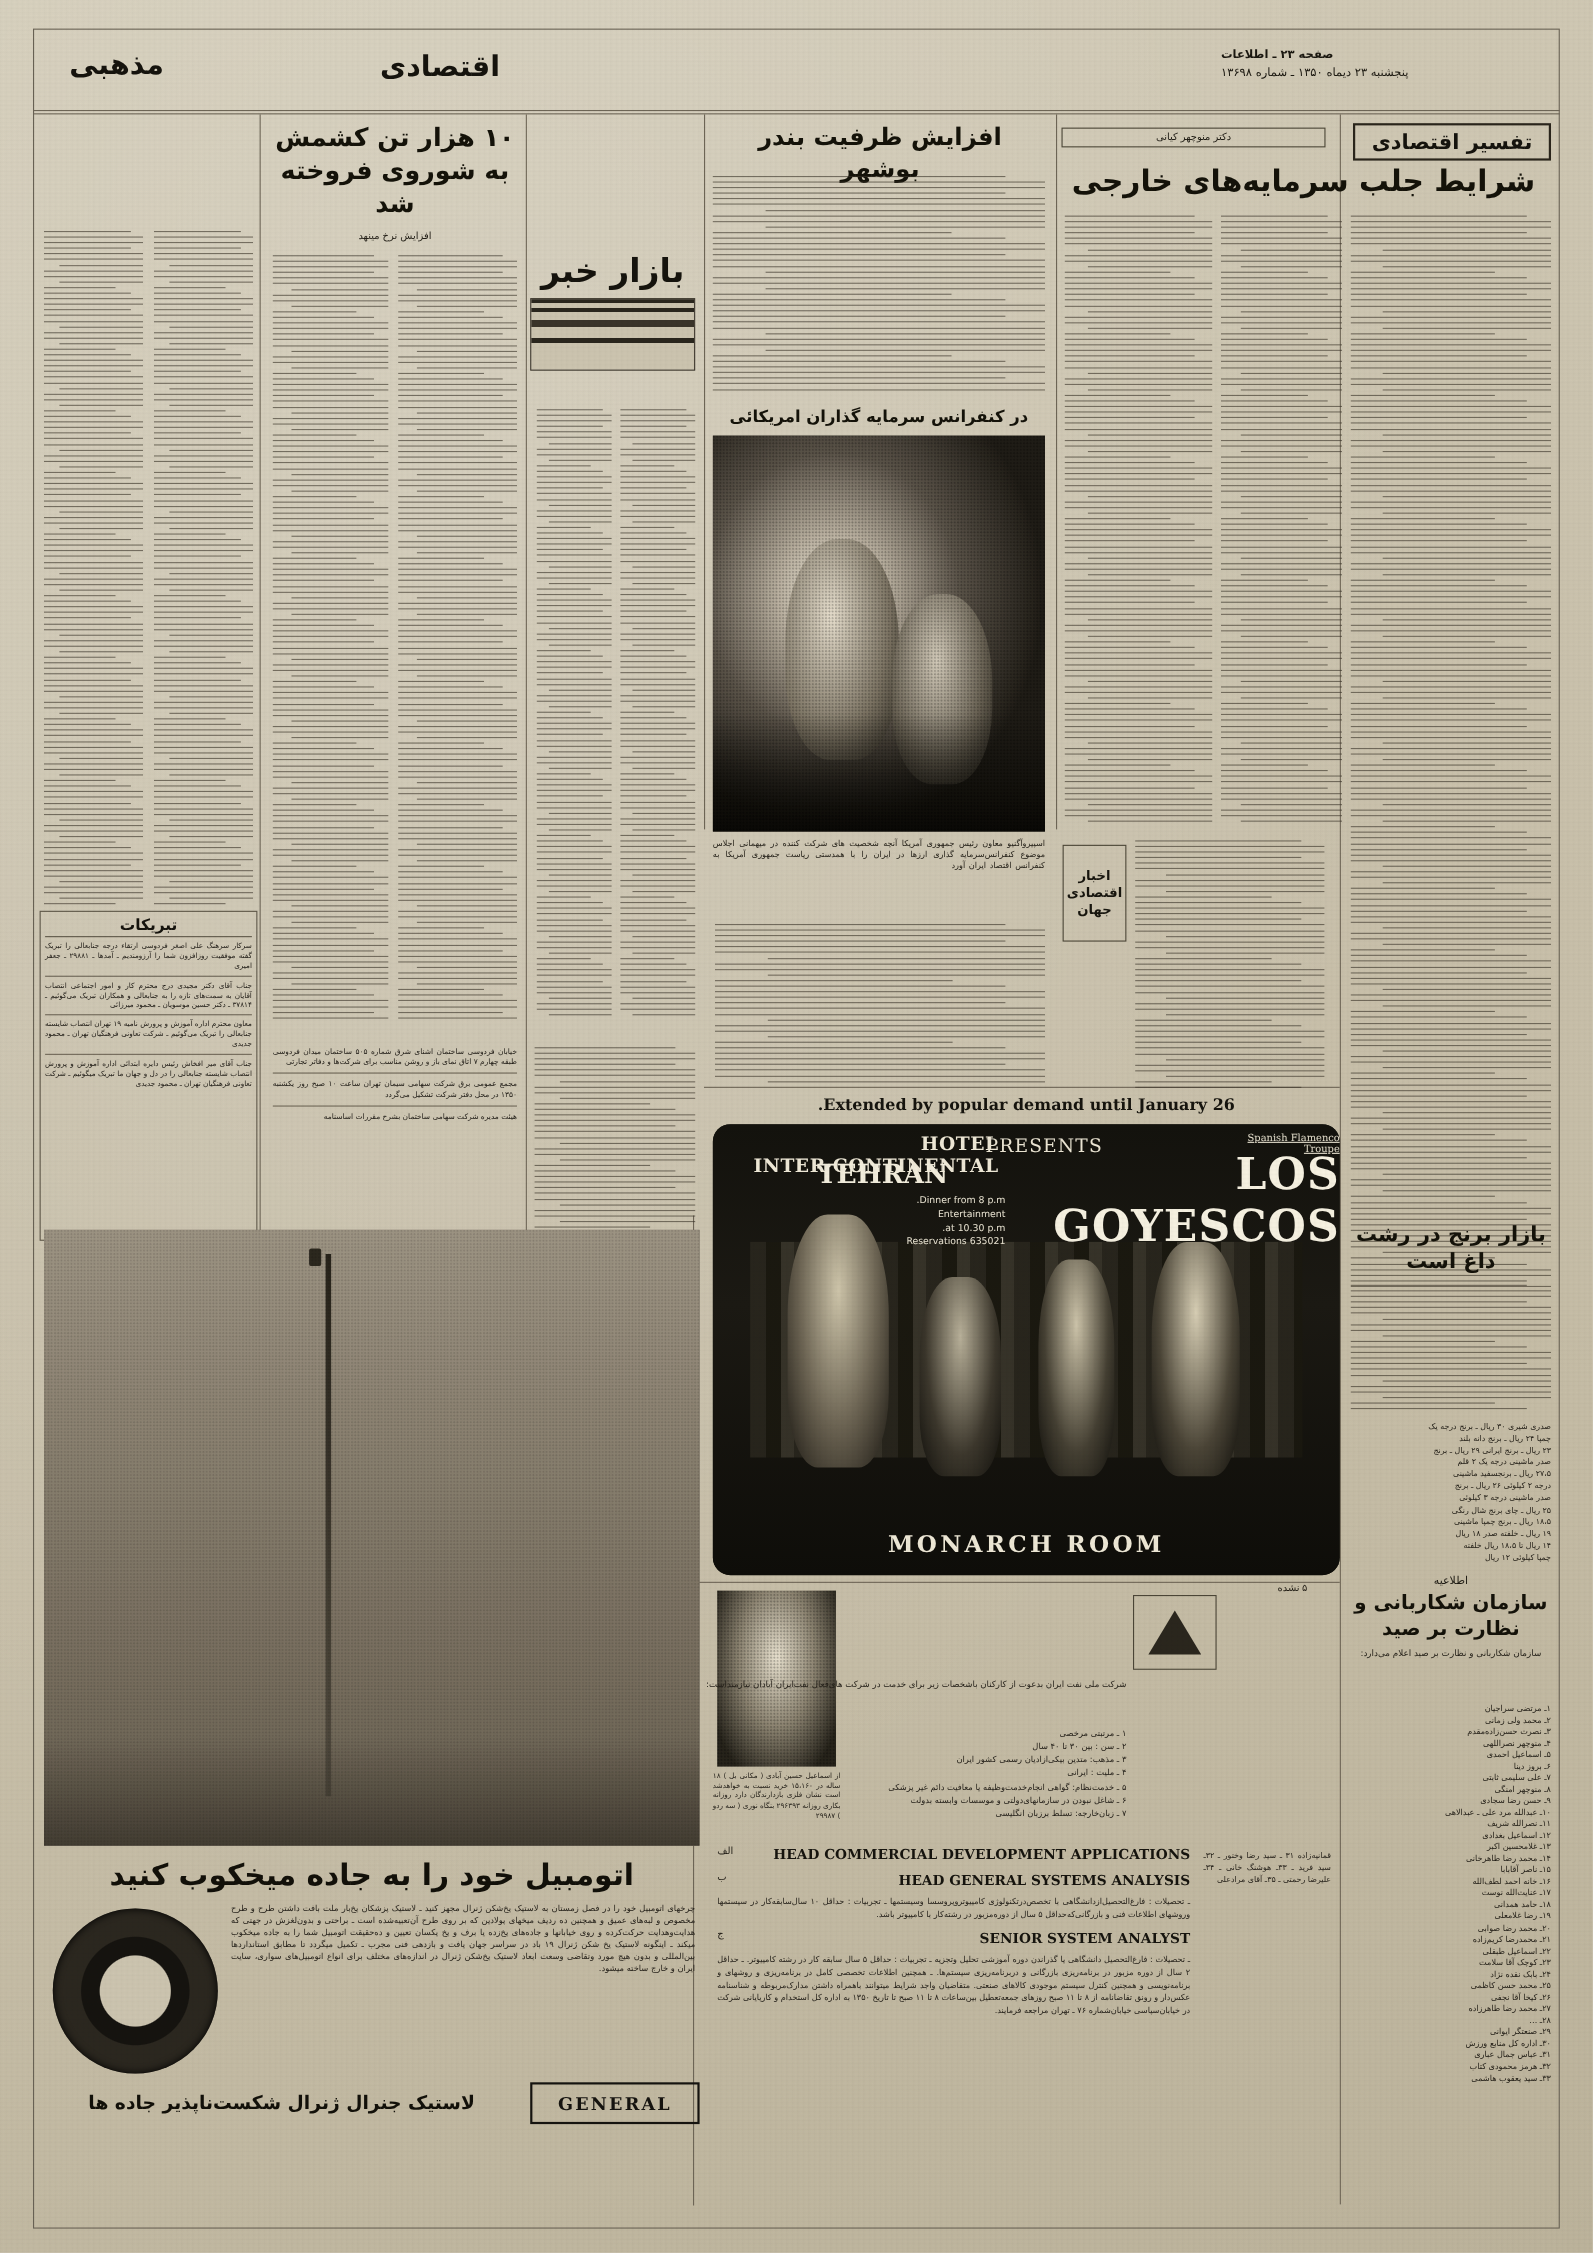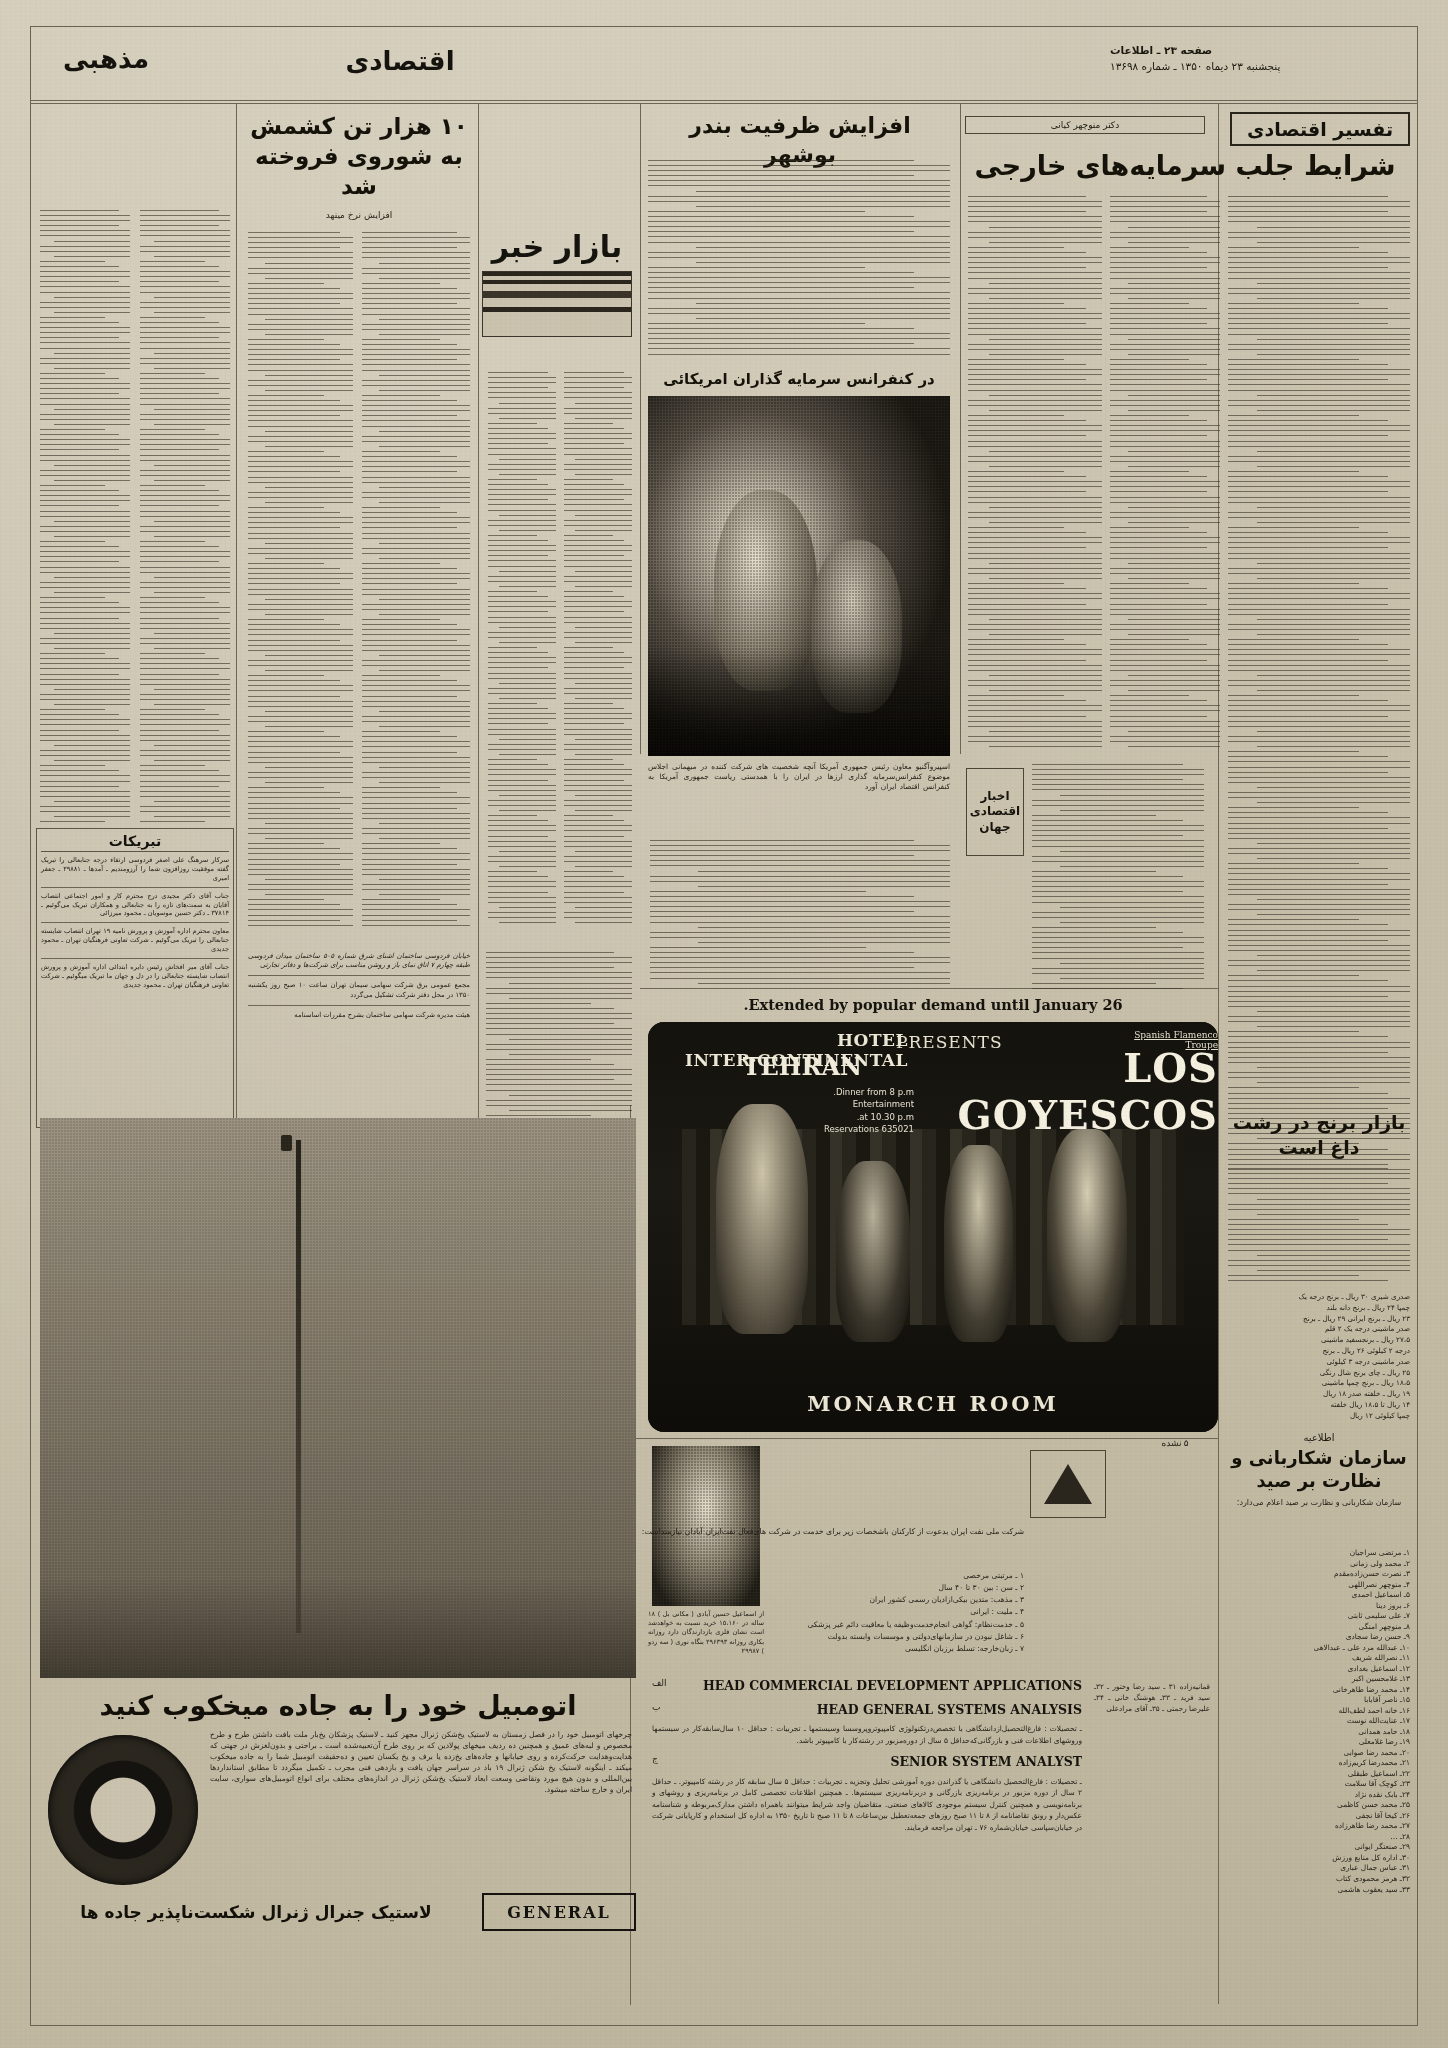--- a/index.html
+++ b/index.html
@@ -1467,21 +1467,21 @@
     <div style="font-size:6.6px;line-height:1.35;text-align:justify;color:#24201a;margin-top:4px;">سرکار سرهنگ علی اصغر فردوسی ارتقاء درجه جنابعالی را تبریک گفته موفقیت روزافزون شما را آرزومندیم ـ آمدها ـ ۲۹۸۸۱ ـ جعفر امیری</div>
     <div style="height:1px;background:#6f6757;margin:4px 0;"></div>
     <div style="font-size:6.6px;line-height:1.35;text-align:justify;color:#24201a;">جناب آقای دکتر مجیدی درج محترم کار و امور اجتماعی انتصاب آقایان به سمت‌های تازه را به جنابعالی و همکاران تبریک می‌گوئیم ـ ۳۷۸۱۴ ـ دکتر حسین موسویان ـ محمود میرزائی</div>
     <div style="height:1px;background:#6f6757;margin:4px 0;"></div>
     <div style="font-size:6.6px;line-height:1.35;text-align:justify;color:#24201a;">معاون محترم اداره آموزش و پرورش نامیه ۱۹ تهران انتصاب شایسته جنابعالی را تبریک می‌گوئیم ـ شرکت تعاونی فرهنگیان تهران ـ محمود جدیدی</div>
     <div style="height:1px;background:#6f6757;margin:4px 0;"></div>
     <div style="font-size:6.6px;line-height:1.35;text-align:justify;color:#24201a;">جناب آقای میر افخاش رئیس دایره ابتدائی اداره آموزش و پرورش انتصاب شایسته جنابعالی را در دل و جهان ما تبریک میگوئیم ـ شرکت تعاونی فرهنگیان تهران ـ محمود جدیدی</div>
   </div>
 
   <div class="col" style="left:248px;top:952px;width:222px;height:190px;">
-    <div style="font-size:6.8px;line-height:1.35;text-align:justify;color:#24201a;font-style:italic;">خیابان فردوسی ساختمان اشنای شرق شماره ۵۰۵ ساختمان میدان فردوسی طبقه چهارم ۷ اتاق نمای باز و روشن مناسب برای شرکت‌ها و دفاتر تجارتی</div>
+    <div style="font-size:6.8px;line-height:1.35;text-align:justify;color:#24201a;">خیابان فردوسی ساختمان اشنای شرق شماره ۵۰۵ ساختمان میدان فردوسی طبقه چهارم ۷ اتاق نمای باز و روشن مناسب برای شرکت‌ها و دفاتر تجارتی</div>
     <div style="height:1px;background:#6f6757;margin:5px 0;"></div>
     <div style="font-size:6.8px;line-height:1.35;text-align:justify;color:#24201a;">مجمع عمومی برق شرکت سهامی سیمان تهران ساعت ۱۰ صبح روز یکشنبه ۱۳۵۰ در محل دفتر شرکت تشکیل می‌گردد</div>
     <div style="height:1px;background:#6f6757;margin:5px 0;"></div>
     <div style="font-size:6.8px;line-height:1.35;text-align:justify;color:#24201a;">هیئت مدیره شرکت سهامی ساختمان بشرح مقررات اساسنامه</div>
   </div>
   <div class="col" style="left:486px;top:952px;width:146px;height:190px;">
     <div class="lines">
         <div class="ln s1"></div>
         <div class="ln"></div>
         <div class="ln"></div>

